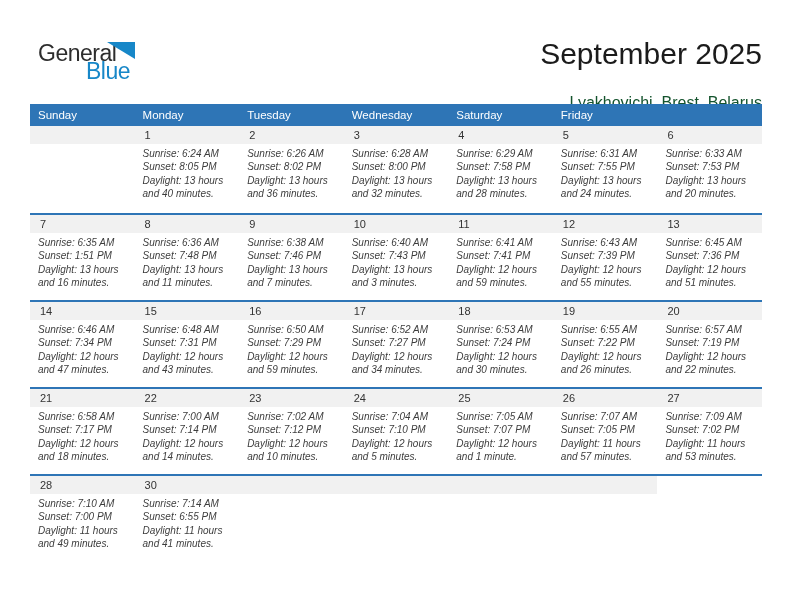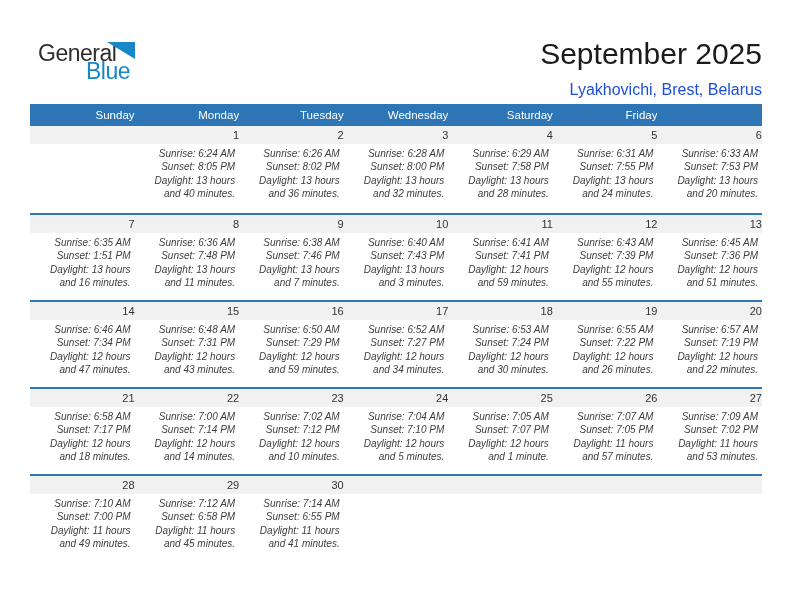--- a/index.html
+++ b/index.html
@@ -26,24 +26,24 @@
     clip-path: polygon(0 0, 100% 0, 100% 100%);
   }
   .logo-blue {
     position: absolute; left: 48px; top: 18px;
     font-size: 23px; color: #1787C8; letter-spacing: -0.5px;
   }
 
   
   .title-block { position: absolute; top: 36px; right: 30px; text-align: right; }
   .title-block h1 { font-size: 30px; font-weight: 400; color: #1b1b1b; line-height: 36px; }
-  .subtitle { font-size: 16px; color: #1d4ed8; line-height: 20px; margin-top: 8px; }
+  .subtitle { font-size: 16px; color: #14532d; line-height: 20px; margin-top: 21px; }
 
   
-  .calendar { position: absolute; left: 30px; top: 104px; width: 732px; text-align: right; }
+  .calendar { position: absolute; left: 30px; top: 104px; width: 732px; }
   .weekday-row {
     display: grid; grid-template-columns: repeat(7, 1fr);
     background: #2E75B6; height: 22px;
   }
   .weekday-cell {
     color: #ffffff; font-size: 11.5px; line-height: 22px; padding-left: 8px;
     white-space: nowrap; overflow: hidden;
   }
   .week-row {
     display: grid; grid-template-columns: repeat(7, 1fr);
@@ -319,28 +319,20 @@
         <div class="week-row">
           <div class="day-cell">
             <div class="date-row">28</div>
             <div class="details">
               <div>Sunrise: 7:10 AM</div>
               <div>Sunset: 7:00 PM</div>
               <div>Daylight: 11 hours and 49 minutes.</div>
             </div>
           </div>
           <div class="day-cell">
-            <div class="date-row">29</div>
-            <div class="details">
-              <div>Sunrise: 7:12 AM</div>
-              <div>Sunset: 6:58 PM</div>
-              <div>Daylight: 11 hours and 45 minutes.</div>
-            </div>
-          </div>
-          <div class="day-cell">
             <div class="date-row">30</div>
             <div class="details">
               <div>Sunrise: 7:14 AM</div>
               <div>Sunset: 6:55 PM</div>
               <div>Daylight: 11 hours and 41 minutes.</div>
             </div>
           </div>
           <div class="day-cell">
             <div class="date-row"></div>
           </div>

